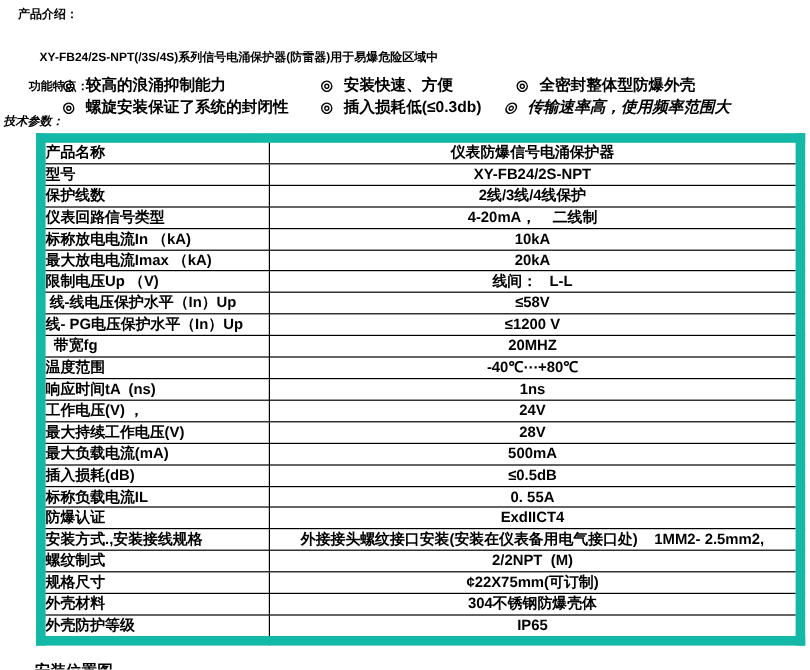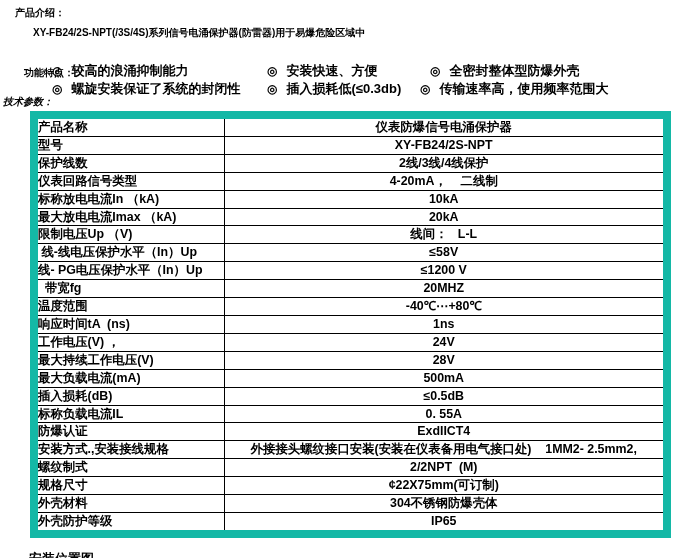--- a/index.html
+++ b/index.html
@@ -7,32 +7,32 @@
     width: 675px; height: 558px;
     background: #ffffff; color: #000000;
     font-family: "Liberation Sans", sans-serif;
     font-weight: 700;
     position: relative;
     overflow: hidden;
   }
   .abs { position: absolute; white-space: pre; }
   .h13 { font-size: 10px; line-height: 14px; }
   .intro-heading   { left: 15px; top: 6px;  }
-  .intro-text      { left: 33px; top: 26px; }
+  .intro-text      { left: 33px; top: 42px; }
   .features-heading{ left: 24px; top: 46px; margin-top: 20px; }
   .params-heading  { left: 3px;  top: 95px; font-style: italic; }
   .feature-row { position: absolute; left: 0; width: 547px; height: 16px; }
   .feature-row.r1 { top: 62px; }
   .feature-row.r2 { top: 80px; }
   .feature-item { position: absolute; font-size: 13px; white-space: pre; }
   .feature-item .bullet { margin-right: 9px; font-size: 12px; }
   .f-a { left: 52px; }
   .f-b { left: 267px; }
   .f-c1 { left: 430px; }
-  .f-c2 { left: 420px; }
+  .f-c2 { left: 420px; font-style: italic; }
   table.params {
     position: absolute; left: 30px; top: 111px;
     width: 641px;
     border-collapse: collapse; table-layout: fixed;
     border: 8px solid #14b8a6;
   }
   table.params td {
     border: 1px solid #000;
     font-size: 12.4px;
     font-weight: 700;

